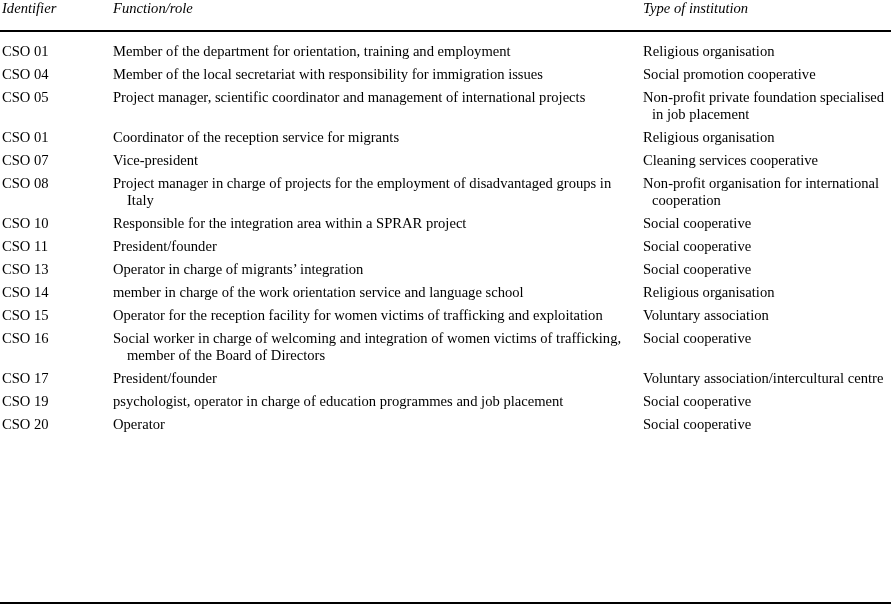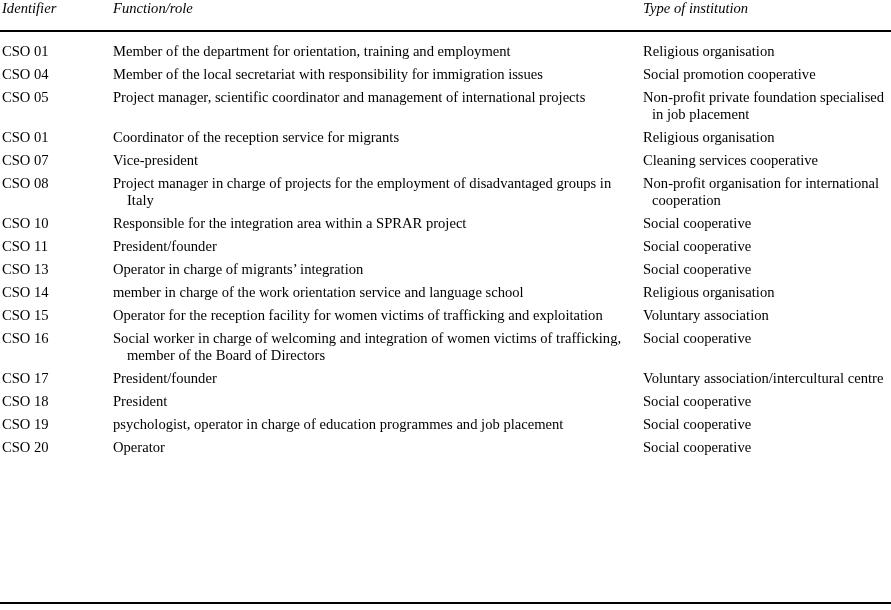--- a/index.html
+++ b/index.html
@@ -163,25 +163,20 @@
           <td class="cell-id">CSO 16</td>
           <td class="cell-func">Social worker in charge of welcoming and integration of women victims of trafficking, member of the Board of Directors</td>
           <td class="cell-type">Social cooperative</td>
         </tr>
         <tr>
           <td class="cell-id">CSO 17</td>
           <td class="cell-func">President/founder</td>
           <td class="cell-type">Voluntary association/intercultural centre</td>
         </tr>
         <tr>
-          <td class="cell-id">CSO 18</td>
-          <td class="cell-func">President</td>
-          <td class="cell-type">Social cooperative</td>
-        </tr>
-        <tr>
           <td class="cell-id">CSO 19</td>
           <td class="cell-func">psychologist, operator in charge of education programmes and job placement</td>
           <td class="cell-type">Social cooperative</td>
         </tr>
         <tr>
           <td class="cell-id">CSO 20</td>
           <td class="cell-func">Operator</td>
           <td class="cell-type">Social cooperative</td>
         </tr>
       </tbody>

